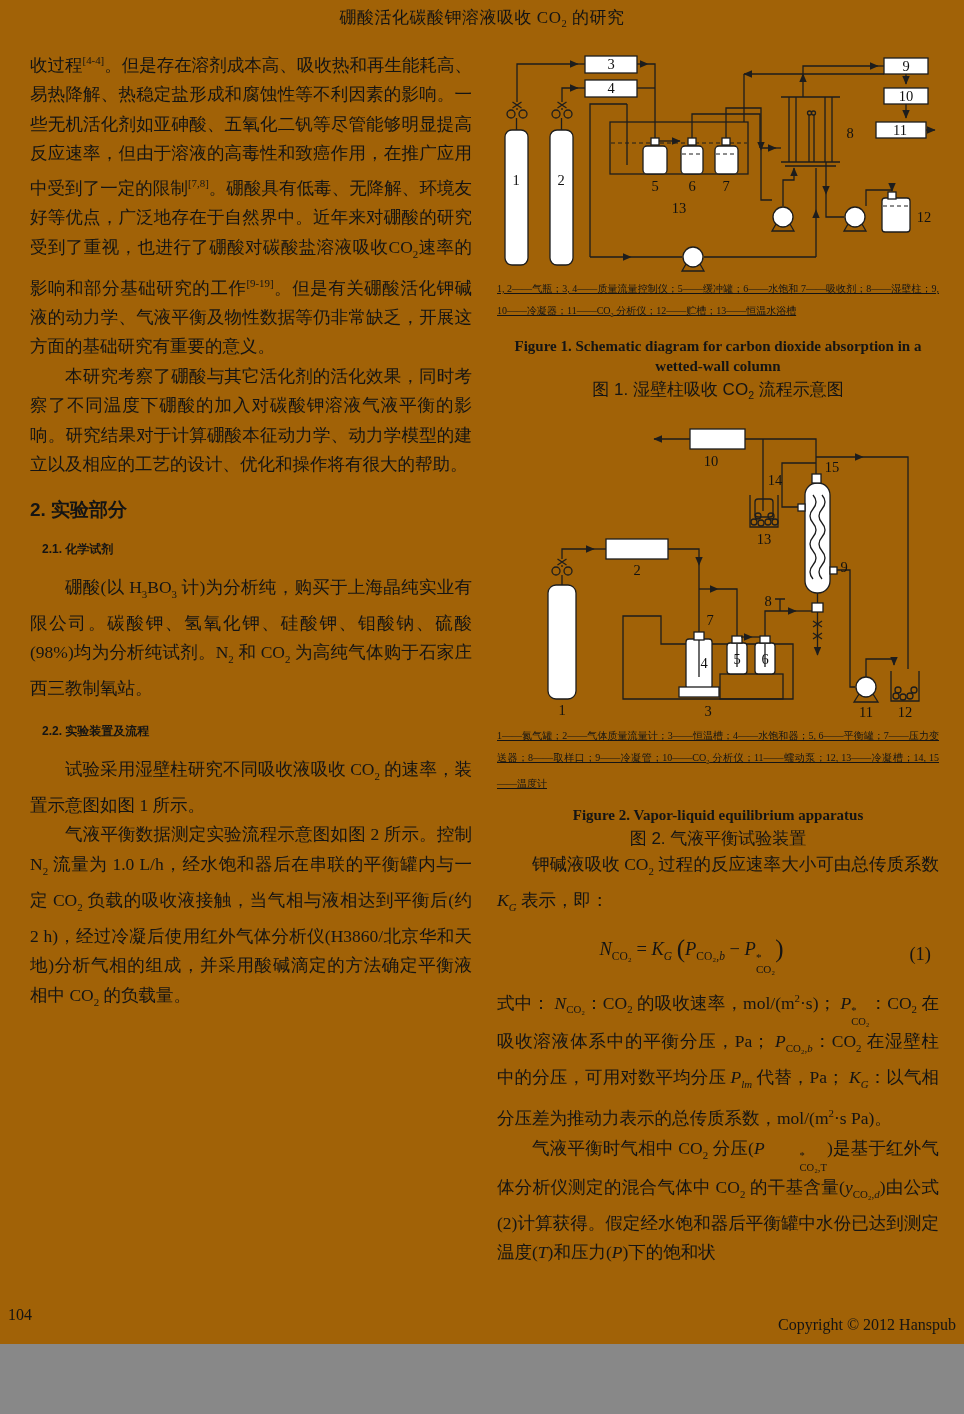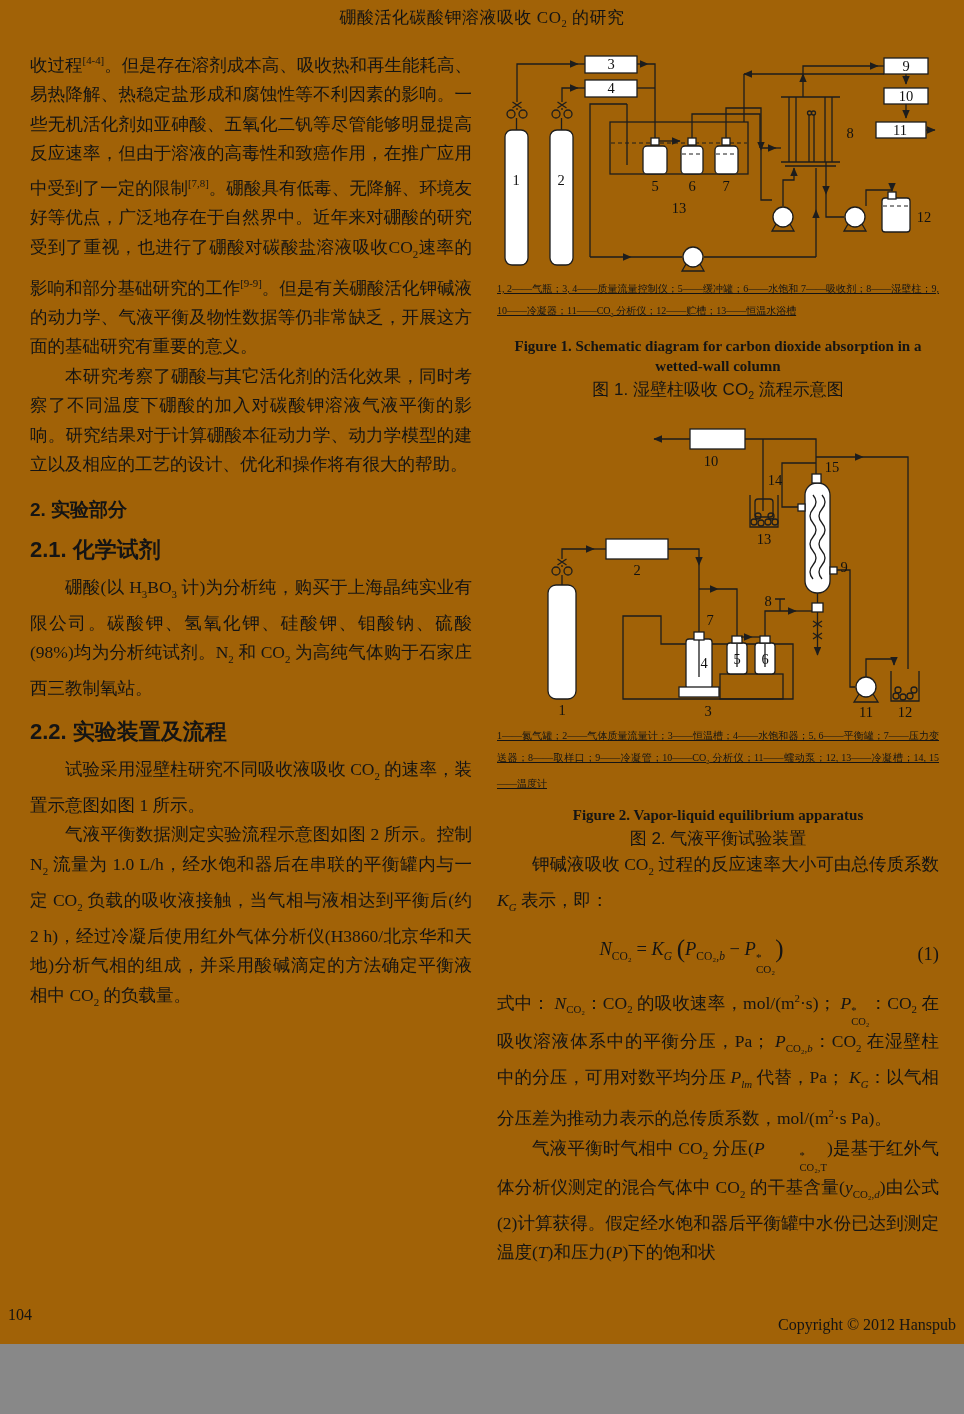--- a/index.html
+++ b/index.html
@@ -9,28 +9,28 @@
         font-size:17px;letter-spacing:.5px;}
   .col{position:absolute;top:46px;width:442px;font-size:17.5px;line-height:29.5px;
         text-align:justify;}
   .col-left{left:30px;}
   .col-right{left:497px;}
   p.body{margin:0;}
   p.indent{text-indent:2em;}
   .h1{font-family:Liberation Sans, sans-serif;font-weight:bold;
       font-size:19px;line-height:24px;margin:18px 0 14px;text-align:left;}
   .h2{font-family:"Liberation Sans","DejaVu Sans",sans-serif;font-weight:bold;
-      font-size:22px;line-height:23px;margin:16px 0 12px;text-align:left;}
+      font-size:12px;line-height:23px;margin:16px 12px 12px;text-align:left;}
   sub,sup{font-size:0.62em;}
   .fig{display:block;margin:4px auto 0;}
   .legend{font-size:10px;line-height:22px;text-align:justify;margin:6px 0 0;text-decoration:underline;}
   .cap-en{font-weight:bold;font-size:15px;line-height:20px;text-align:center;margin-top:10px;}
   .cap-zh{font-family:"Liberation Sans","DejaVu Sans",sans-serif;font-weight:normal;
           font-size:17px;line-height:23px;text-align:center;margin-top:2px;}
-  .eq{display:flex;align-items:center;margin:10px 0 8px;font-size:18.5px;line-height:34px;gap:9px;}
+  .eq{display:flex;align-items:center;margin:10px 8px 8px;font-size:18.5px;line-height:34px;gap:9px;}
   .eq-body{flex:1;text-align:center;}
   .eq-num{width:44px;text-align:right;}
   .stack{display:inline-flex;flex-direction:column;align-items:flex-start;
          font-size:0.6em;line-height:1.05;vertical-align:-0.55em;font-style:normal;}
   .big{font-size:1.35em;vertical-align:-0.1em;}
   .footer-left{position:absolute;left:8px;bottom:20px;font-size:16px;}
   .footer-right{position:absolute;right:8px;bottom:10px;font-size:16px;}
   svg .d{fill:none;stroke:#1d1d1d;stroke-width:1.3;}
   svg .df{fill:#ffffff;stroke:#1d1d1d;stroke-width:1.3;}
   svg .dash{fill:none;stroke:#1d1d1d;stroke-width:1;stroke-dasharray:4 3;}
@@ -38,21 +38,21 @@
            text-anchor:middle;}
 </style>
 </head>
 <body>
 
 <div class="page">
 
   <div class="header-title">硼酸活化碳酸钾溶液吸收 CO<sub>2</sub> 的研究</div>
 
   <div class="col col-left">
-    <p class="body">收过程<sup>[4-4]</sup>。但是存在溶剂成本高、吸收热和再生能耗高、易热降解、热稳定盐形成和腐蚀性等不利因素的影响。一些无机活化剂如亚砷酸、五氧化二钒等尽管能够明显提高反应速率，但由于溶液的高毒性和致癌作用，在推广应用中受到了一定的限制<sup>[7,8]</sup>。硼酸具有低毒、无降解、环境友好等优点，广泛地存在于自然界中。近年来对硼酸的研究受到了重视，也进行了硼酸对碳酸盐溶液吸收CO<sub>2</sub>速率的影响和部分基础研究的工作<sup>[9-9]</sup>。但是有关硼酸活化钾碱液的动力学、气液平衡及物性数据等仍非常缺乏，开展这方面的基础研究有重要的意义。</p>
+    <p class="body">收过程<sup>[4-4]</sup>。但是存在溶剂成本高、吸收热和再生能耗高、易热降解、热稳定盐形成和腐蚀性等不利因素的影响。一些无机活化剂如亚砷酸、五氧化二钒等尽管能够明显提高反应速率，但由于溶液的高毒性和致癌作用，在推广应用中受到了一定的限制<sup>[7,8]</sup>。硼酸具有低毒、无降解、环境友好等优点，广泛地存在于自然界中。近年来对硼酸的研究受到了重视，也进行了硼酸对碳酸盐溶液吸收CO<sub>2</sub>速率的影响和部分基础研究的工作<sup>[9-19]</sup>。但是有关硼酸活化钾碱液的动力学、气液平衡及物性数据等仍非常缺乏，开展这方面的基础研究有重要的意义。</p>
     <p class="body indent">本研究考察了硼酸与其它活化剂的活化效果，同时考察了不同温度下硼酸的加入对碳酸钾溶液气液平衡的影响。研究结果对于计算硼酸本征动力学、动力学模型的建立以及相应的工艺的设计、优化和操作将有很大的帮助。</p>
     <div class="h1">2. 实验部分</div>
     <div class="h2">2.1. 化学试剂</div>
     <p class="body indent">硼酸(以 H<sub>3</sub>BO<sub>3</sub> 计)为分析纯，购买于上海晶纯实业有限公司。碳酸钾、氢氧化钾、硅酸钾、钼酸钠、硫酸(98%)均为分析纯试剂。N<sub>2</sub> 和 CO<sub>2</sub> 为高纯气体购于石家庄西三教制氧站。</p>
     <div class="h2">2.2. 实验装置及流程</div>
     <p class="body indent">试验采用湿壁柱研究不同吸收液吸收 CO<sub>2</sub> 的速率，装置示意图如图 1 所示。</p>
     <p class="body indent">气液平衡数据测定实验流程示意图如图 2 所示。控制 N<sub>2</sub> 流量为 1.0 L/h，经水饱和器后在串联的平衡罐内与一定 CO<sub>2</sub> 负载的吸收液接触，当气相与液相达到平衡后(约 2 h)，经过冷凝后使用红外气体分析仪(H3860/北京华和天地)分析气相的组成，并采用酸碱滴定的方法确定平衡液相中 CO<sub>2</sub> 的负载量。</p>
   </div>
 
   <div class="col col-right">

